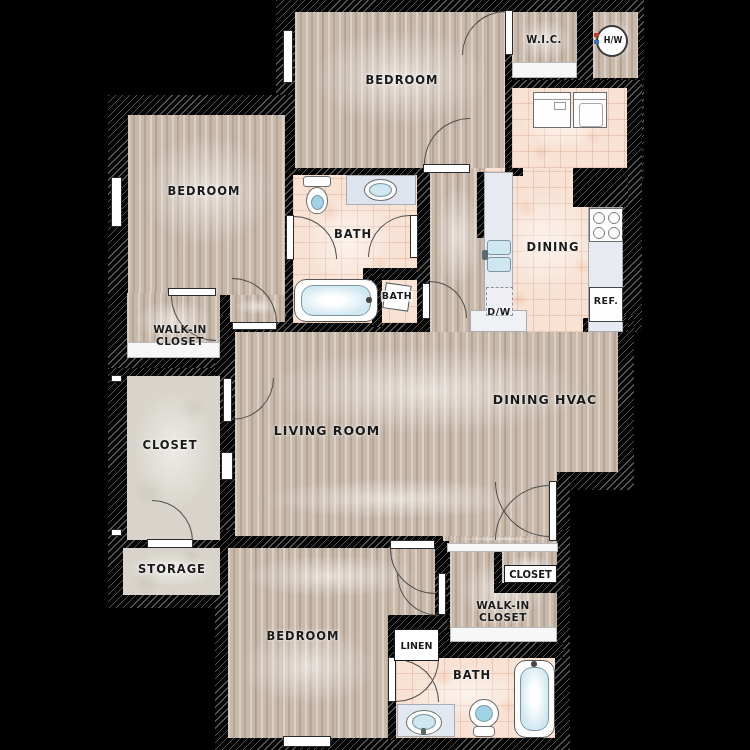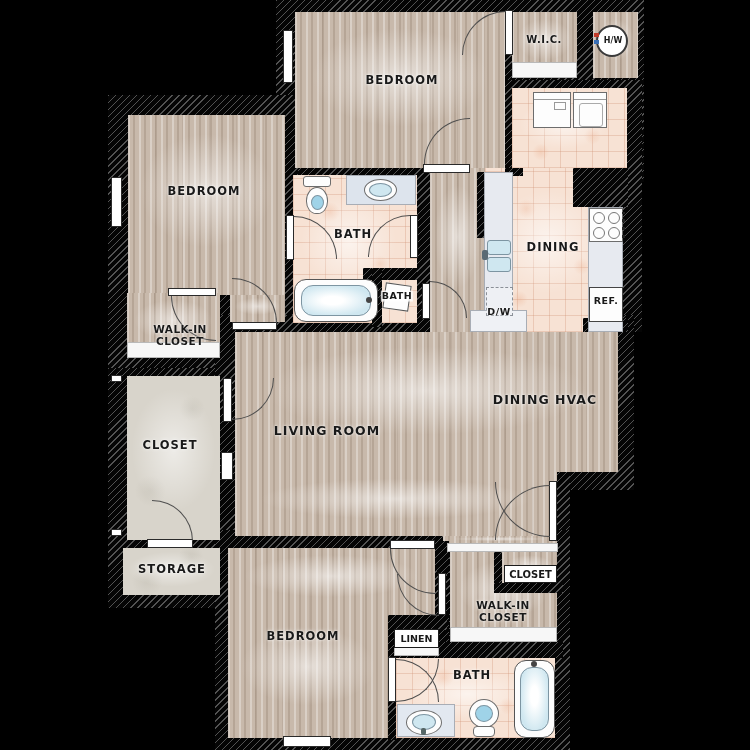--- a/index.html
+++ b/index.html
@@ -219,17 +219,17 @@
   <div class="lbl lbl-lg" style="left:545px;top:400px;">DINING HVAC</div>
   <div class="lbl" style="left:172px;top:570px;">STORAGE</div>
   <div class="lbl" style="left:303px;top:637px;">BEDROOM</div>
   <div class="lbl lbl-sm" style="left:503px;top:611px;font-size:10.5px;">WALK-IN
 CLOSET</div>
   <div class="lbl" style="left:472px;top:676px;">BATH</div>
 
   <div class="boxlbl" style="left:504px;top:565px;width:53px;height:18px;font-size:10px;">
     <span>CLOSET</span>
   </div>
-  <div class="boxlbl" style="left:394px;top:629px;width:45px;height:19px;font-size:9.5px;">
+  <div class="boxlbl" style="left:394px;top:629px;width:45px;height:32px;font-size:9.5px;">
     <span>LINEN</span>
   </div>
 
 </div>
 
 </body></html>

